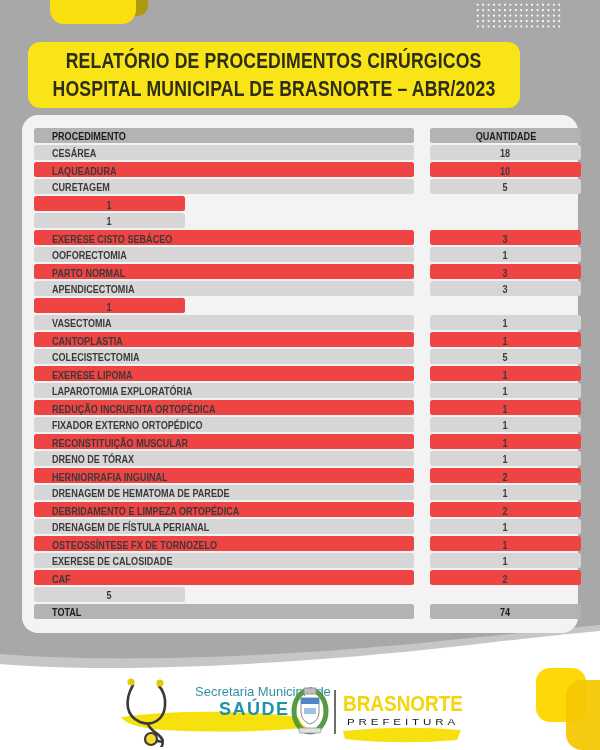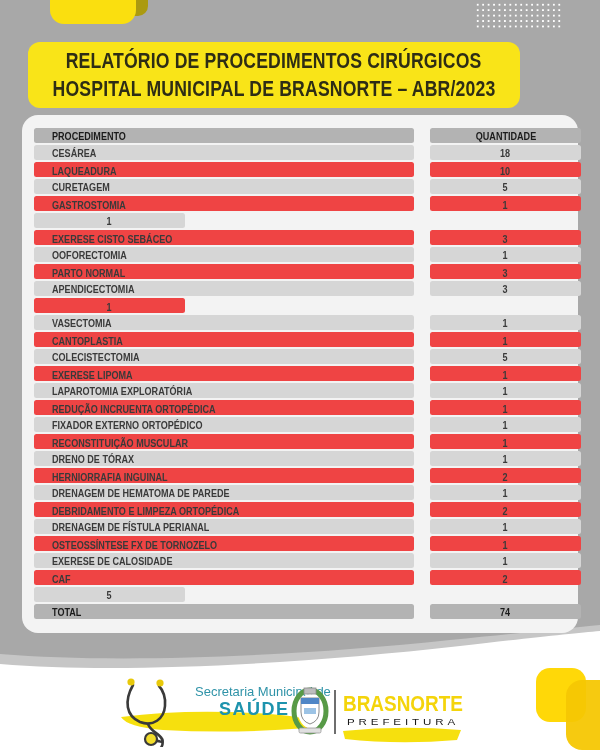--- a/index.html
+++ b/index.html
@@ -84,23 +84,20 @@
             <span class="tx">10</span>
           </div>
         </div><div class="trow light">
           <div class="cell proc">
             <span class="tx">CURETAGEM</span>
           </div>
           <div class="cell qty">
             <span class="tx">5</span>
           </div>
         </div><div class="trow dark">
-          <div class="cell proc">
-            <span class="tx">GASTROSTOMIA</span>
-          </div>
           <div class="cell qty">
             <span class="tx">1</span>
           </div>
         </div><div class="trow light">
           <div class="cell qty">
             <span class="tx">1</span>
           </div>
         </div><div class="trow dark">
           <div class="cell proc">
             <span class="tx">EXERESE CISTO SEBÁCEO</span>

